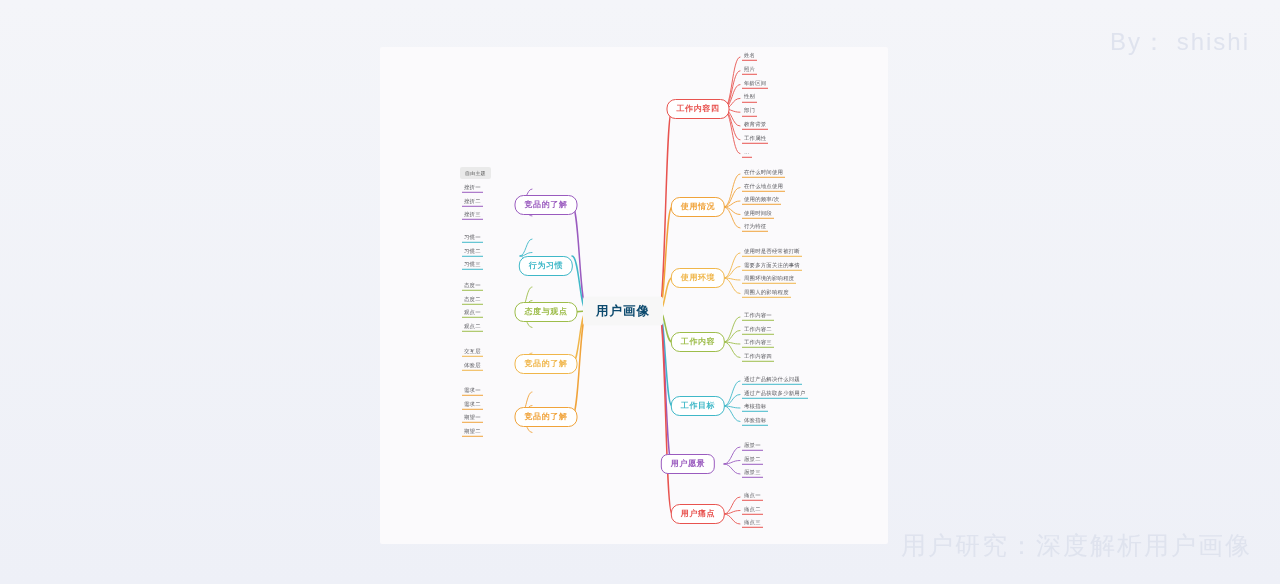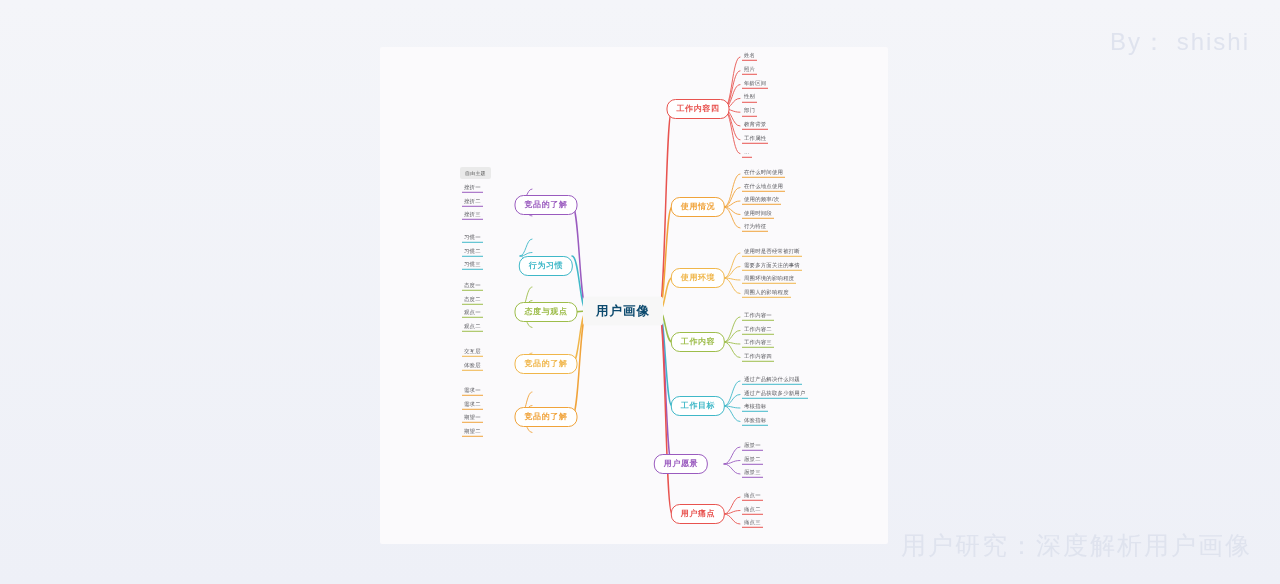--- a/index.html
+++ b/index.html
@@ -193,21 +193,21 @@
         <div class="node branch-node" style="left: 318px; top: 295px; border-color: rgb(157, 189, 74); color: rgb(157, 189, 74);">工作内容</div>
         <div class="node leaf-node" style="left: 362px; top: 270px; border-bottom-color: rgb(157, 189, 74);">工作内容一</div>
         <div class="node leaf-node" style="left: 362px; top: 283.5px; border-bottom-color: rgb(157, 189, 74);">工作内容二</div>
         <div class="node leaf-node" style="left: 362px; top: 297px; border-bottom-color: rgb(157, 189, 74);">工作内容三</div>
         <div class="node leaf-node" style="left: 362px; top: 310.5px; border-bottom-color: rgb(157, 189, 74);">工作内容四</div>
         <div class="node branch-node" style="left: 318px; top: 359px; border-color: rgb(63, 184, 200); color: rgb(63, 184, 200);">工作目标</div>
         <div class="node leaf-node" style="left: 362px; top: 334px; border-bottom-color: rgb(63, 184, 200);">通过产品解决什么问题</div>
         <div class="node leaf-node" style="left: 362px; top: 347.5px; border-bottom-color: rgb(63, 184, 200);">通过产品获取多少新用户</div>
         <div class="node leaf-node" style="left: 362px; top: 361px; border-bottom-color: rgb(63, 184, 200);">考核指标</div>
         <div class="node leaf-node" style="left: 362px; top: 374.5px; border-bottom-color: rgb(63, 184, 200);">体验指标</div>
-        <div class="node branch-node" style="left: 301px; top: 417px; border-color: rgb(154, 91, 191); color: rgb(154, 91, 191);">用户愿景</div>
+        <div class="node branch-node" style="left: 308px; top: 417px; border-color: rgb(154, 91, 191); color: rgb(154, 91, 191); border-radius: 7px;">用户愿景</div>
         <div class="node leaf-node" style="left: 362px; top: 400px; border-bottom-color: rgb(154, 91, 191);">愿景一</div>
         <div class="node leaf-node" style="left: 362px; top: 413.5px; border-bottom-color: rgb(154, 91, 191);">愿景二</div>
         <div class="node leaf-node" style="left: 362px; top: 427px; border-bottom-color: rgb(154, 91, 191);">愿景三</div>
         <div class="node branch-node" style="left: 318px; top: 467px; border-color: rgb(232, 83, 79); color: rgb(232, 83, 79);">用户痛点</div>
         <div class="node leaf-node" style="left: 362px; top: 450px; border-bottom-color: rgb(232, 83, 79);">痛点一</div>
         <div class="node leaf-node" style="left: 362px; top: 463.5px; border-bottom-color: rgb(232, 83, 79);">痛点二</div>
         <div class="node leaf-node" style="left: 362px; top: 477px; border-bottom-color: rgb(232, 83, 79);">痛点三</div>
         <div class="node branch-node" style="left: 166px; top: 158px; border-color: rgb(154, 91, 191); color: rgb(154, 91, 191);">竞品的了解</div>
         <div class="node leaf-node" style="left: 82px; top: 142px; border-bottom-color: rgb(154, 91, 191); text-align: right;">挫折一</div>
         <div class="node leaf-node" style="left: 82px; top: 155.5px; border-bottom-color: rgb(154, 91, 191); text-align: right;">挫折二</div>

